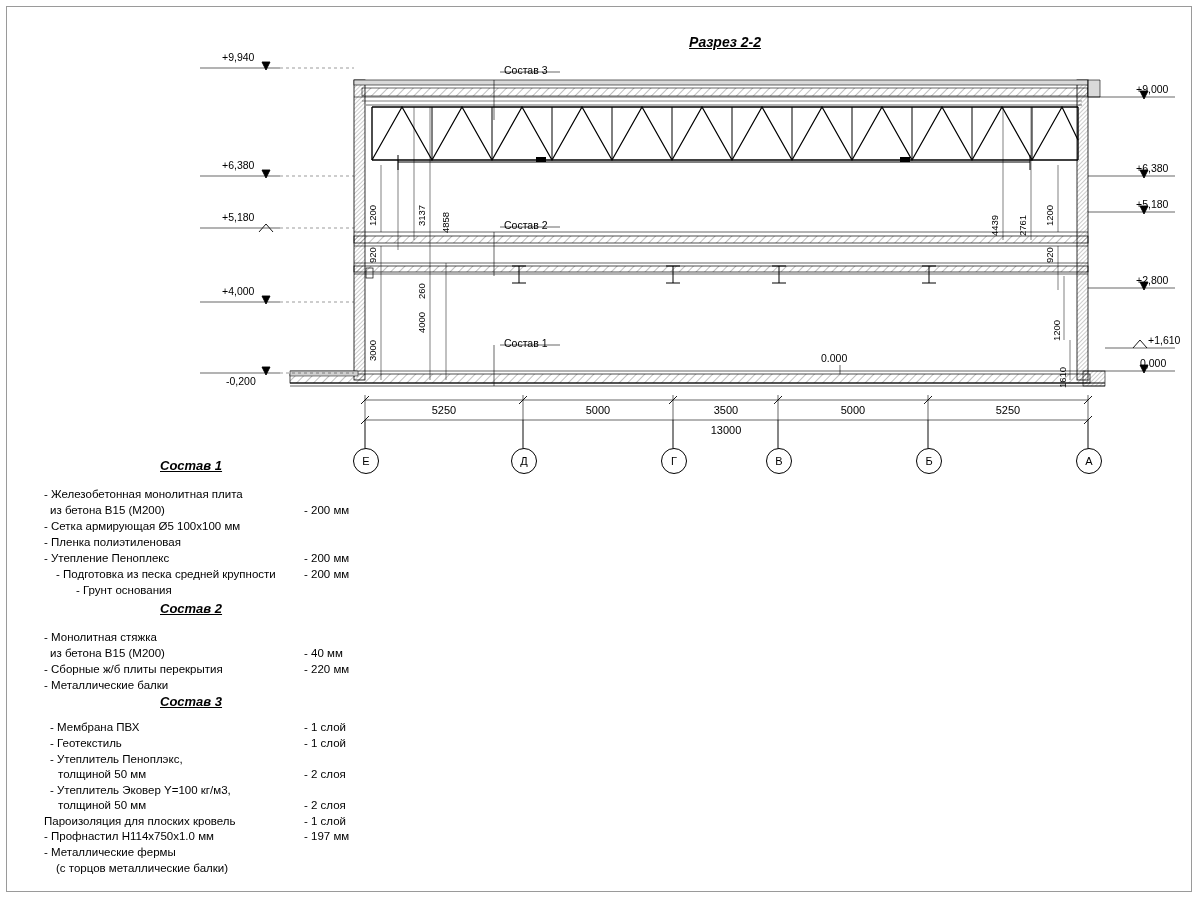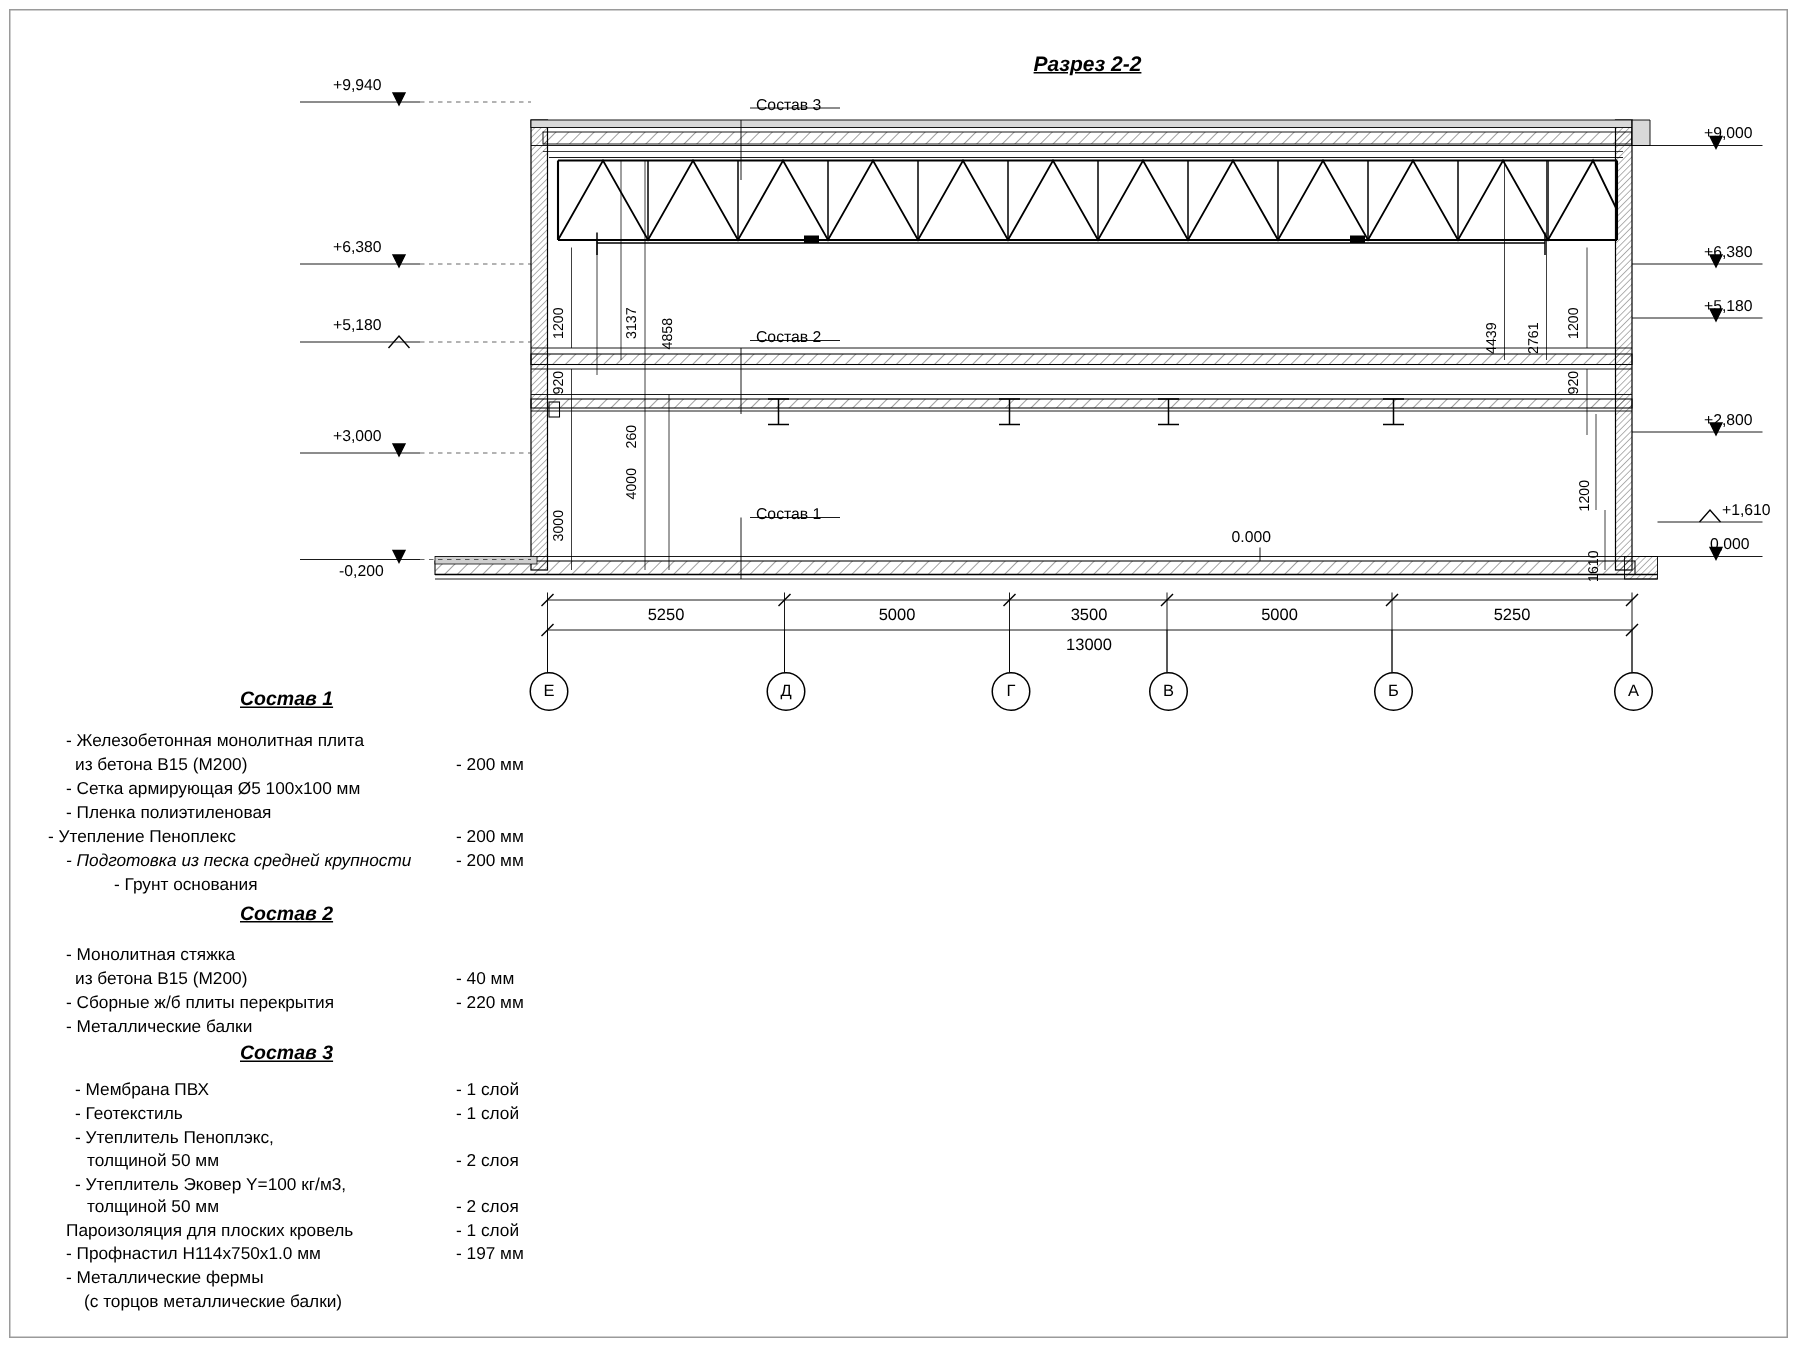--- a/index.html
+++ b/index.html
@@ -309,21 +309,21 @@
   </svg>
 
   <div class="lbl" style="left:504px; top:64px;">Состав 3</div>
   <div class="lbl" style="left:504px; top:219px;">Состав 2</div>
   <div class="lbl" style="left:504px; top:337px;">Состав 1</div>
   <div class="lbl" style="left:821px; top:352px;">0.000</div>
 
   <div class="elev-txt" style="left:222px; top:51px;">+9,940</div>
   <div class="elev-txt" style="left:222px; top:159px;">+6,380</div>
   <div class="elev-txt" style="left:222px; top:211px;">+5,180</div>
-  <div class="elev-txt" style="left:222px; top:285px;">+3,000</div>
+  <div class="elev-txt" style="left:222px; top:285px;">+4,000</div>
   <div class="elev-txt" style="left:226px; top:356px;margin-top:19px;">-0,200</div>
 
   <div class="elev-txt" style="left:1136px; top:83px;">+9,000</div>
   <div class="elev-txt" style="left:1136px; top:162px;">+6,380</div>
   <div class="elev-txt" style="left:1136px; top:198px;">+5,180</div>
   <div class="elev-txt" style="left:1136px; top:274px;">+2,800</div>
   <div class="elev-txt" style="left:1148px; top:334px;">+1,610</div>
   <div class="elev-txt" style="left:1140px; top:357px;">0,000</div>
 
   <div class="lbl sm rot" style="left:378px; top:215px;">1200</div>
@@ -362,24 +362,24 @@
 
   <div class="legend-line" style="left:50px; top:504px;">из бетона  В15 (М200)</div>
   <div class="legend-val" style="left:304px; top:504px;">- 200 мм</div>
 
   <div class="legend-line" style="left:44px; top:520px;">- Сетка армирующая Ø5 100х100 мм</div>
   <div class="legend-val" style="left:304px; top:520px;"></div>
 
   <div class="legend-line" style="left:44px; top:536px;">- Пленка полиэтиленовая</div>
   <div class="legend-val" style="left:304px; top:536px;"></div>
 
-  <div class="legend-line" style="left:32px; top:552px;">- Утепление Пеноплекс</div>
+  <div class="legend-line" style="left:44px; top:552px;">- Утепление Пеноплекс</div>
   <div class="legend-val" style="left:304px; top:552px;">- 200 мм</div>
 
-  <div class="legend-line" style="left:44px; top:568px;font-style:italic;">- Подготовка из песка средней  крупности</div>
+  <div class="legend-line" style="left:56px; top:568px;">- Подготовка из песка средней  крупности</div>
   <div class="legend-val" style="left:304px; top:568px;">- 200 мм</div>
 
   <div class="legend-line" style="left:44px; top:584px;margin-left:32px;">- Грунт основания</div>
   <div class="legend-val" style="left:304px; top:584px;"></div>
 
   <div class="legend-title" style="left:160px; top:601px;">Состав 2</div>
 
   <div class="legend-line" style="left:44px; top:631px;">- Монолитная стяжка</div>
   <div class="legend-val" style="left:304px; top:631px;"></div>
 

